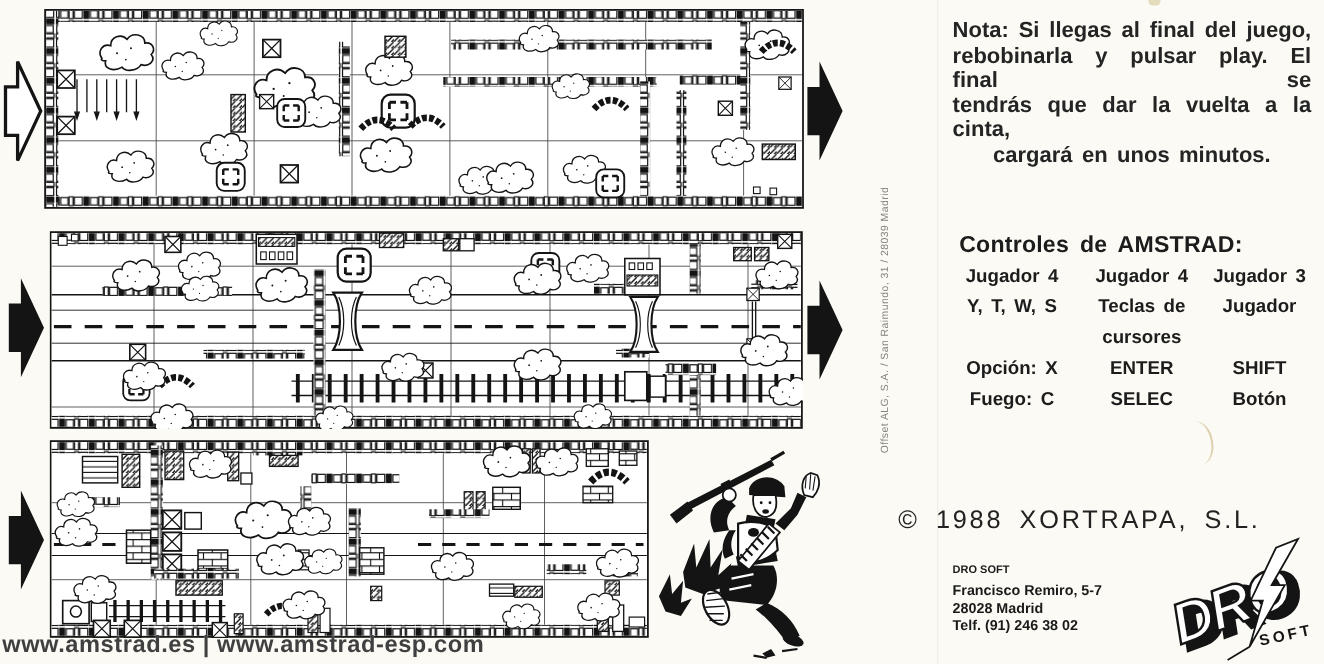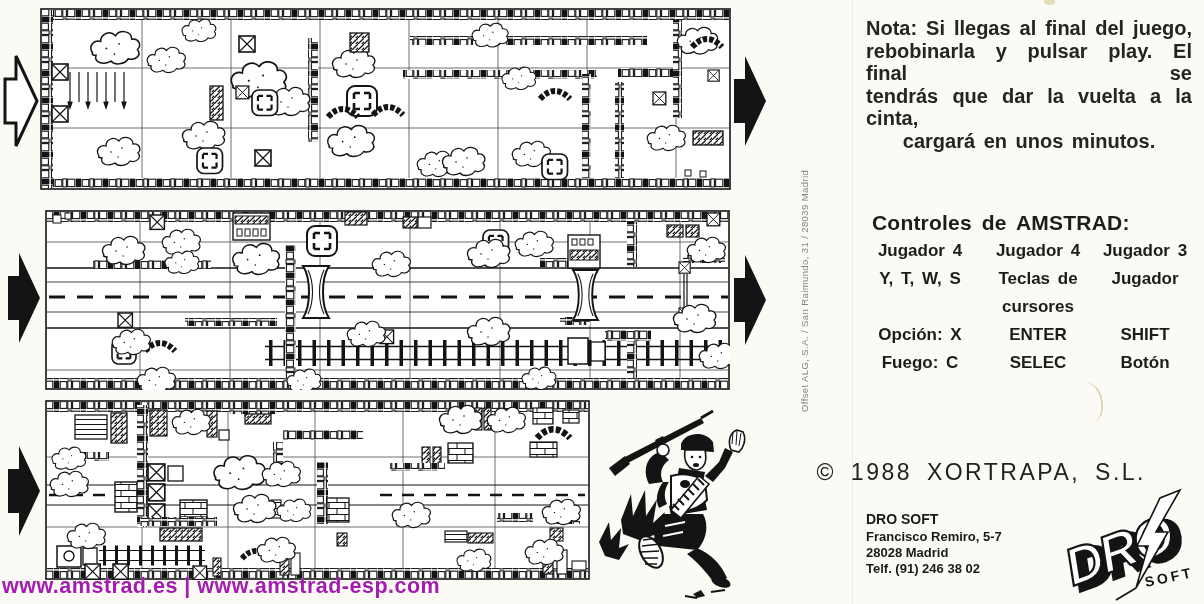--- a/index.html
+++ b/index.html
@@ -12,25 +12,25 @@
         font-size:20px;font-weight:600;line-height:22.5px;word-spacing:3px;color:#242424}
   .note .jl{text-align:justify;text-align-last:justify}
   .note .ll{text-align:center}
   .controls{position:absolute;left:858px;top:211px;width:338px}
   .controls .ctitle{margin:0 0 5px 14px;font-size:21px;font-weight:700;letter-spacing:.2px;word-spacing:4px}
   .cgrid{display:grid;grid-template-columns:124px 112px 102px;row-gap:6px}
   .cgrid .cell{text-align:center;font-weight:700;font-size:17px;line-height:22px;word-spacing:3px}
   .copyright{position:absolute;left:812px;top:459px;width:334px;text-align:right;
              font-size:23px;letter-spacing:2.5px;word-spacing:6px;color:#222}
   .pub{position:absolute;left:866px;top:511px;font-size:13px;font-weight:700;line-height:16px;color:#1a1a1a}
-  .pub .pname{font-size:14px;margin-bottom:2px}
+  .pub .pname{font-size:10px;margin-bottom:2px}
   .printer{position:absolute;left:799px;top:412px;transform:rotate(-90deg);transform-origin:0 0;
            font-size:9.5px;color:#86857c;letter-spacing:.4px;white-space:nowrap}
   .watermark{position:absolute;left:2px;top:574px;z-index:40;white-space:nowrap;
-             font-size:21.5px;font-weight:700;letter-spacing:.5px;color:#a21caf;
+             font-size:21.5px;font-weight:700;letter-spacing:.5px;color:#404040;
              text-shadow:0 0 1px rgba(255,255,255,.6)}
   .fold{position:absolute;left:852px;top:0;width:1px;height:604px;background:rgba(120,112,90,.10)}
   .crescent{position:absolute;left:1075px;top:383px;width:26px;height:40px;border-radius:50%;
             border-right:2px solid rgba(195,173,115,.55);transform:rotate(-10deg)}
   .speck{position:absolute;left:1044px;top:0;width:11px;height:5px;background:#dccfa6;border-radius:0 0 4px 4px;opacity:.7}
   .logo{position:absolute;left:1052px;top:488px;width:152px;height:114px}
 </style>
 </head>
 <body>
 

